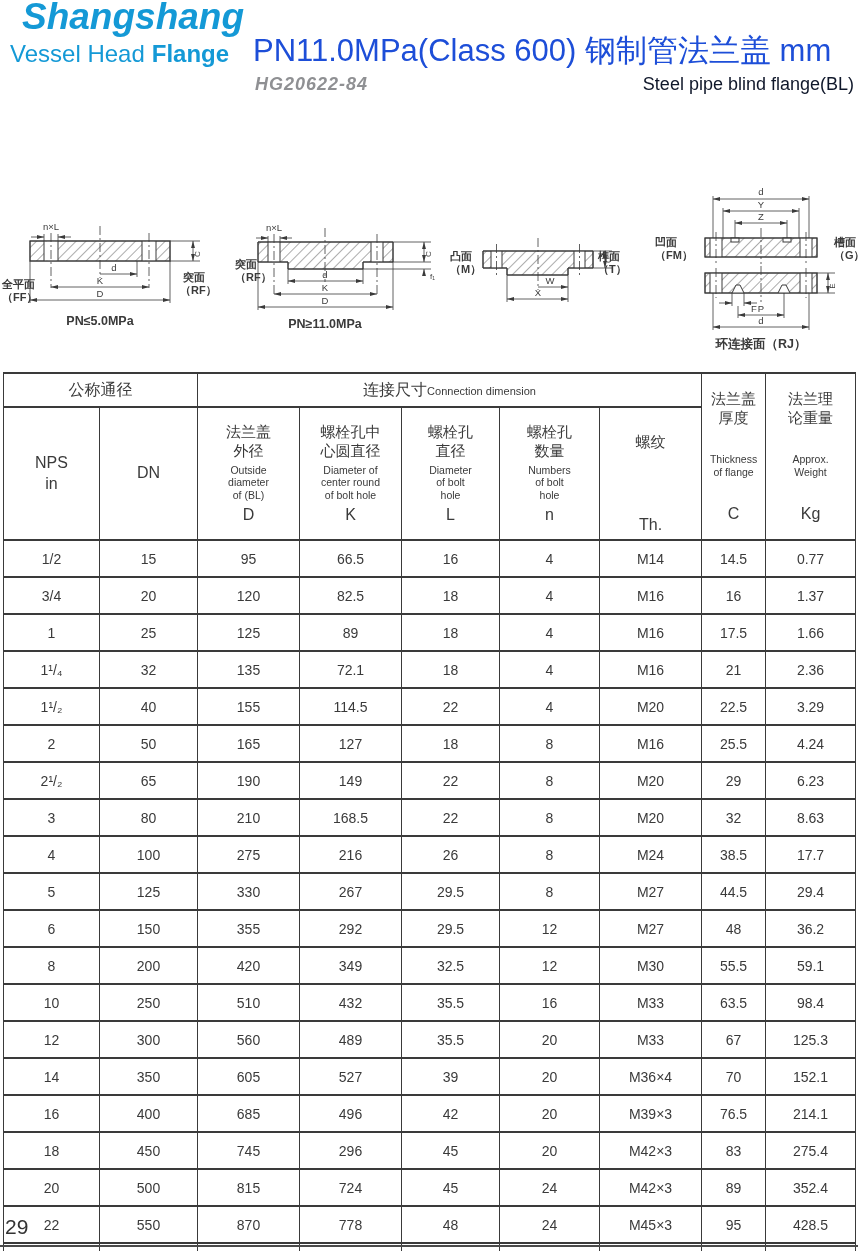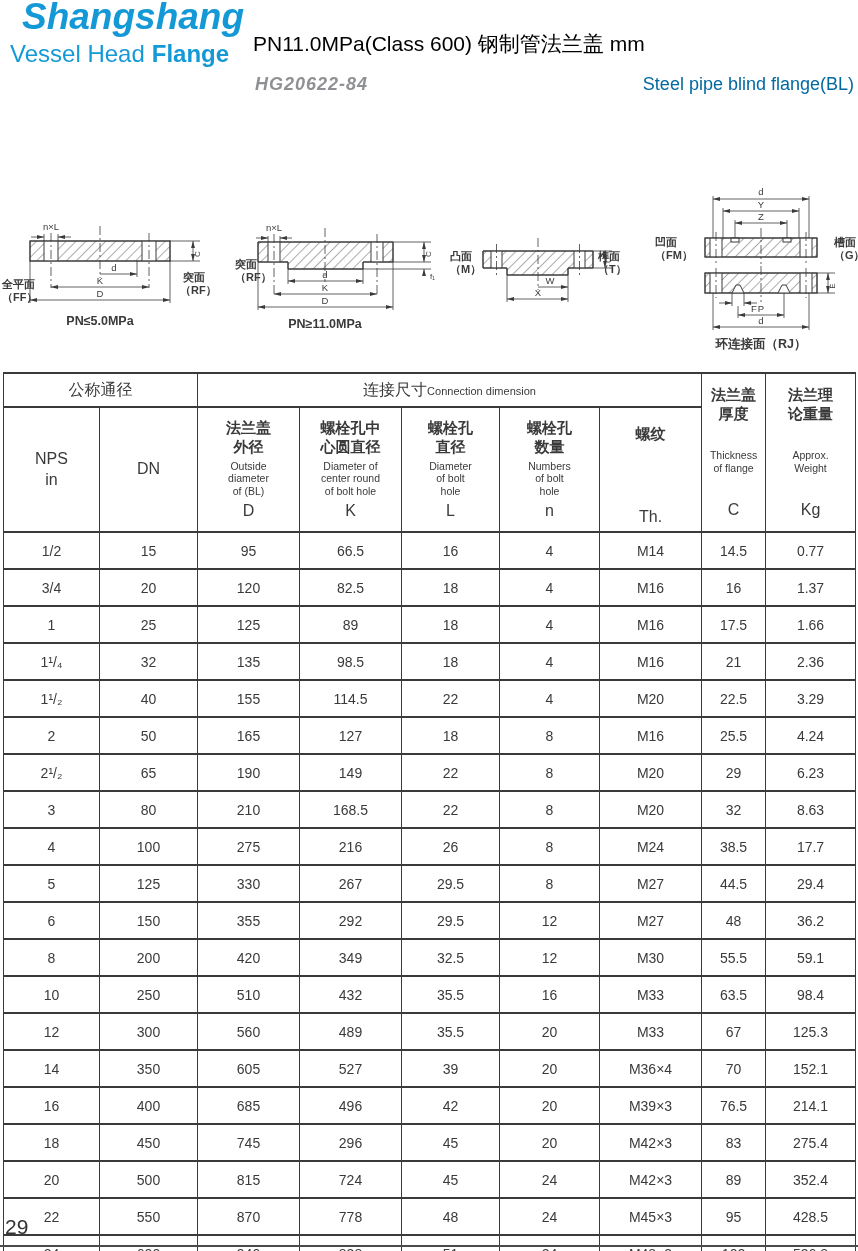--- a/index.html
+++ b/index.html
@@ -6,46 +6,46 @@
   body{font-family:"Liberation Sans","DejaVu Sans",sans-serif;color:#3a3a3a;}
   #page{position:relative;width:858px;height:1251px;background:#fff;overflow:hidden;}
 
   
   .brand{position:absolute;left:22px;top:-4px;font-size:37px;font-weight:bold;font-style:italic;color:#1499d6;letter-spacing:0px;}
   .tagline{position:absolute;left:10px;top:40px;font-size:24px;color:#1499d6;}
   .tagline .t1{font-weight:500;}
   .tagline .t2{font-weight:bold;margin-left:7px;}
 
   
-  .title{position:absolute;left:253px;top:30px;font-size:21px;color:#000000;white-space:nowrap;}
+  .title{position:absolute;left:253px;top:30px;font-size:31px;color:#1d4ed8;white-space:nowrap;}
   .std{position:absolute;left:255px;top:74px;font-size:18px;font-weight:bold;font-style:italic;color:#8f9093;letter-spacing:1px;}
-  .subtitle{position:absolute;right:4px;top:74px;font-size:18px;color:#0369a1;}
+  .subtitle{position:absolute;right:4px;top:74px;font-size:18px;color:#0f172a;}
 
   
   .drawing{position:absolute;top:178px;}
   svg text{fill:#3a3a3a;font-family:"Liberation Sans","DejaVu Sans",sans-serif;}
   .dimtxt{font-size:9.5px;}
   .smalltxt{font-size:8px;}
   .facetxt{font-size:11px;font-weight:bold;}
   .captxt{font-size:12.5px;font-weight:bold;}
 
   
   table.dims{position:absolute;left:3px;top:372px;width:852px;border-collapse:collapse;table-layout:fixed;}
   table.dims th,table.dims td{border:solid #3a3a3a;border-width:2px 1px;padding:0;text-align:center;vertical-align:middle;font-weight:normal;}
   tr.grp th{height:32px;font-size:16px;}
   .grp-conn .cnbig{font-size:16px;text-align:right;}
   .grp-conn .ensml{font-size:11px;margin-left:0;}
   .h2row th{height:110px;}
   .h2cell{display:flex;flex-direction:column;align-items:center;justify-content:space-between;height:104px;padding:3px 0;}
   .h2cell.tall{height:136px;}
   .h2cell.center{justify-content:center;}
-  .h2cell .cn{font-size:15px;line-height:1.3;white-space:pre-line;font-weight:bold;}
+  .h2cell .cn{font-size:15px;line-height:1.3;white-space:pre-line;}
   .h2cell .en{font-size:10.5px;line-height:1.18;white-space:pre-line;}
   .h2cell .sym{font-size:16px;white-space:pre-line;line-height:1.3;}
-  .h2cell.padcn{padding-top:16px;}
+  .h2cell.padcn{padding-top:24px;}
   tr.data td{height:35px;font-size:14px;}
 
   .pagenum{position:absolute;left:5px;top:1215px;font-size:21px;color:#333;}
   .bottomrule{position:absolute;left:0;top:1245px;width:858px;height:2px;background:#4a4a4a;}
 </style>
 </head>
 <body>
 
 <div id="page">
 
@@ -417,21 +417,21 @@
           <td>18</td>
           <td>4</td>
           <td>M16</td>
           <td>17.5</td>
           <td>1.66</td>
         </tr>
         <tr class="data">
           <td>1¹/₄</td>
           <td>32</td>
           <td>135</td>
-          <td>98.5</td>
+          <td>72.1</td>
           <td>18</td>
           <td>4</td>
           <td>M16</td>
           <td>21</td>
           <td>2.36</td>
         </tr>
         <tr class="data">
           <td>1¹/₂</td>
           <td>40</td>
           <td>155</td>

